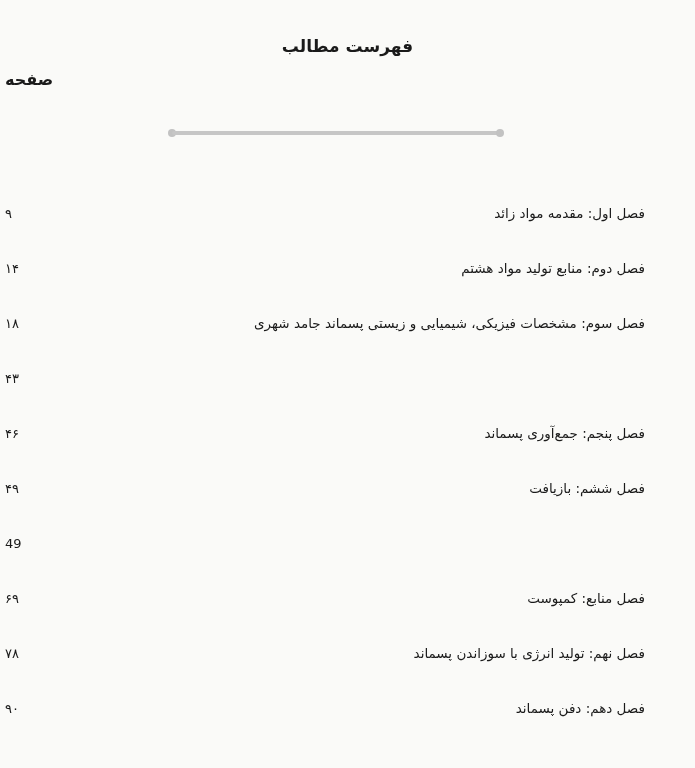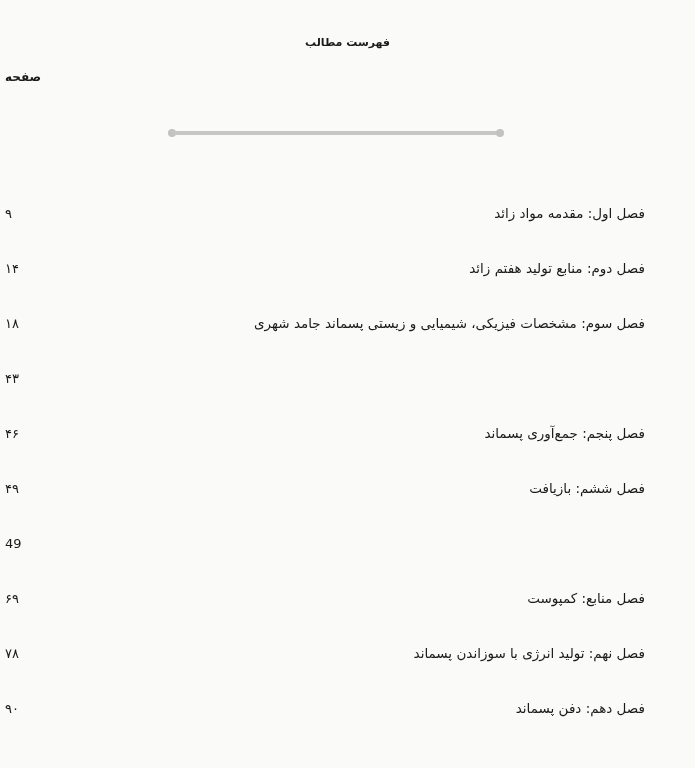--- a/index.html
+++ b/index.html
@@ -24,31 +24,31 @@
     box-sizing: border-box;
   }
 
   
   .doc-title {
     position: absolute;
     top: 36px;
     left: 0;
     width: 695px;
     text-align: center;
-    font-size: 11px;
+    font-size: 17px;
     font-weight: bold;
     letter-spacing: 0;
     direction: rtl;
   }
 
   .page-col-label {
     position: absolute;
     top: 70px;
     left: 5px;
-    font-size: 12px;
+    font-size: 16px;
     font-weight: bold;
     direction: rtl;
   }
 
   
   .divider {
     position: absolute;
     top: 128px;
     left: 168px;
     width: 336px;
@@ -144,21 +144,21 @@
     <div class="divider-dot end"></div>
   </div>
 
   <div class="toc" id="toc-list">
       <div class="toc-entry">
         <span class="toc-title">فصل اول: مقدمه مواد زائد</span>
         <span class="toc-leader"></span>
         <span class="toc-page">۹</span>
       </div>
       <div class="toc-entry">
-        <span class="toc-title">فصل دوم: منابع تولید هفتم زائد</span>
+        <span class="toc-title">فصل دوم: منابع تولید مواد هشتم</span>
         <span class="toc-leader"></span>
         <span class="toc-page">۱۴</span>
       </div>
       <div class="toc-entry">
         <span class="toc-title">فصل سوم: مشخصات فیزیکی، شیمیایی و زیستی پسماند جامد شهری</span>
         <span class="toc-leader"></span>
         <span class="toc-page">۱۸</span>
       </div>
       <div class="toc-entry">
         <span class="toc-leader"></span>

